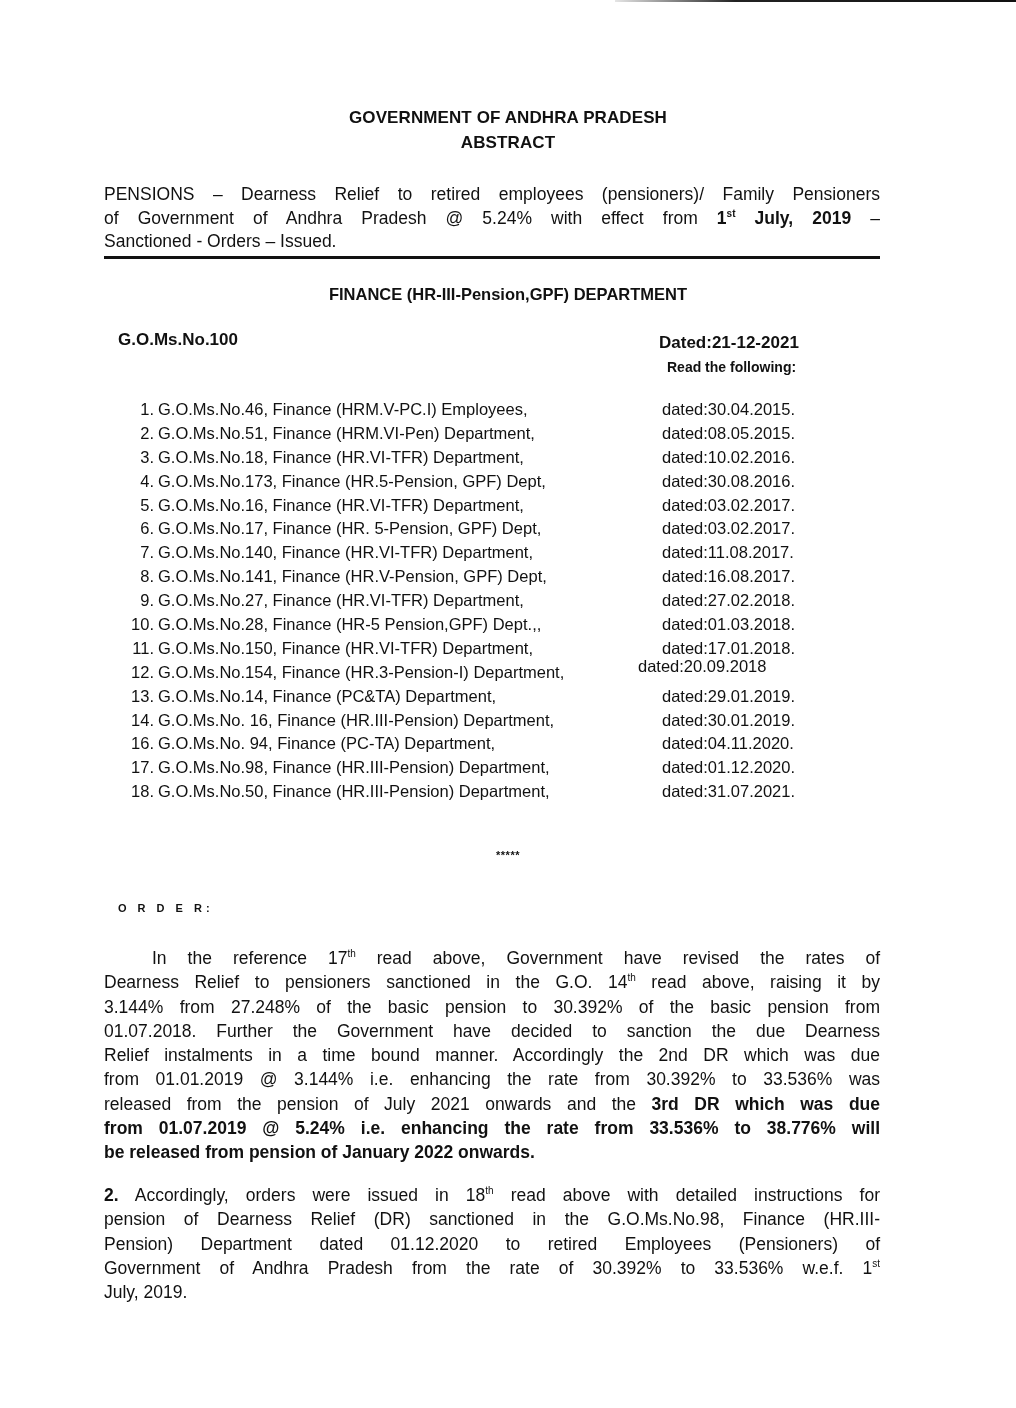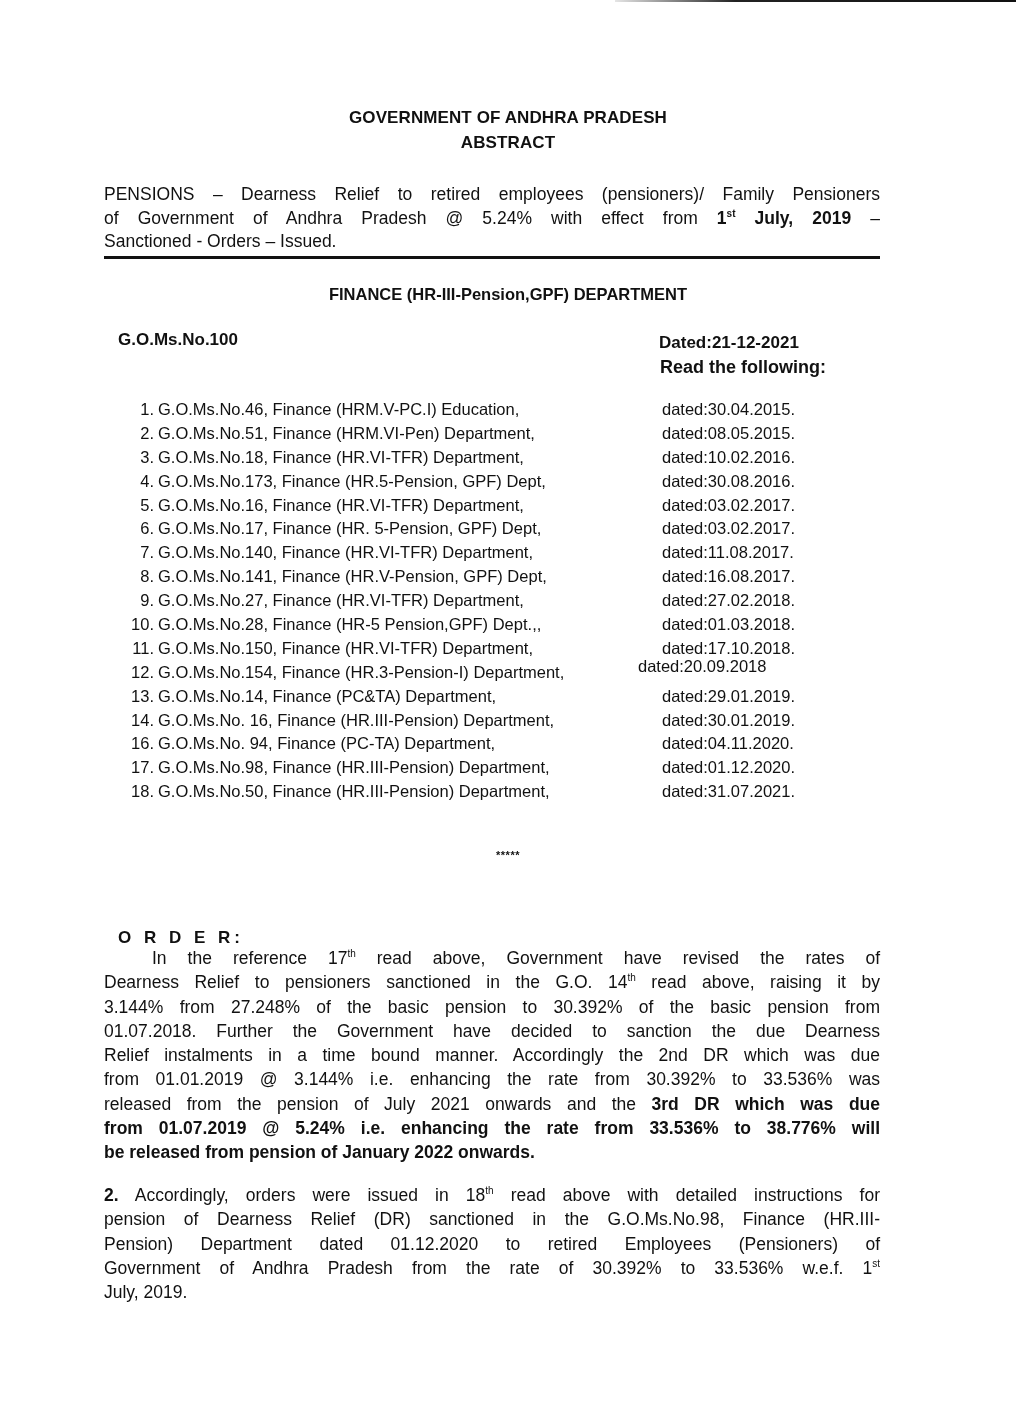--- a/index.html
+++ b/index.html
@@ -15,29 +15,29 @@
   .subject {
     position: absolute; left: 104px; top: 183px; width: 776px;
     font-size: 17.5px; line-height: 23.5px; text-align: justify;
   }
   .subject .line { display: block; text-align-last: justify; }
   .subject .line.last { text-align-last: left; }
   .rule { position: absolute; left: 104px; top: 256px; width: 776px; height: 3px; background: #111; }
   .dept { position: absolute; top: 285px; left: 0; width: 1016px; text-align: center; font-weight: bold; font-size: 16.5px; }
   .gono { position: absolute; left: 118px; top: 330px; font-weight: bold; font-size: 17px; }
   .dated { position: absolute; left: 659px; top: 330px; font-weight: bold; font-size: 17px; line-height: 25px; }
-  .dated .read { display: block; margin-left: 1px; font-size: 18px; }
+  .dated .read { display: block; margin-left: 8px; font-size: 14px; }
   .refs { position: absolute; left: 118px; top: 400px; width: 720px; font-size: 16.5px; }
   .ref { position: relative; height: 23.9px; white-space: nowrap; }
   .ref .num { display: inline-block; width: 36px; text-align: right; padding-right: 4px; }
   .ref .txt { }
   .ref .dt { position: absolute; left: 544px; top: 0; }
   .ref.wide .dt { left: 520px; top: -6px; }
   .stars { position: absolute; top: 849px; left: 0; width: 1016px; text-align: center; font-weight: bold; font-size: 11px; letter-spacing: 0.5px; }
-  .order-h { position: absolute; left: 118px; top: 928px; font-weight: bold; font-size: 17px; letter-spacing: 4px; text-align: right; }
+  .order-h { position: absolute; left: 118px; top: 902px; font-weight: bold; font-size: 11px; letter-spacing: 4px; text-align: right; }
   .para { position: absolute; left: 104px; width: 776px; font-size: 17.5px; line-height: 24.3px; }
   .para .l { display: block; text-align: justify; text-align-last: justify; white-space: nowrap; }
   .para .l.fin { text-align-last: left; }
   .p1 { top: 946px; }
   .p2 { top: 1183px; }
   .b { font-weight: bold; }
   sup { font-size: 10px; line-height: 0; vertical-align: 7px; }
 </style>
 </head>
 <body>
@@ -56,31 +56,31 @@
 
 <div class="dept">FINANCE (HR-III-Pension,GPF) DEPARTMENT</div>
 
 <div class="gono">G.O.Ms.No.100</div>
 <div class="dated">
   <span>Dated:21-12-2021</span>
   <span class="read">Read the following:</span>
 </div>
 
 <div class="refs" id="refs">
-    <div class="ref"><span class="num">1.</span><span class="txt">G.O.Ms.No.46, Finance (HRM.V-PC.I) Education,</span><span class="dt">dated:30.04.2015.</span></div>
+    <div class="ref"><span class="num">1.</span><span class="txt">G.O.Ms.No.46, Finance (HRM.V-PC.I) Employees,</span><span class="dt">dated:30.04.2015.</span></div>
     <div class="ref"><span class="num">2.</span><span class="txt">G.O.Ms.No.51, Finance (HRM.VI-Pen) Department,</span><span class="dt">dated:08.05.2015.</span></div>
     <div class="ref"><span class="num">3.</span><span class="txt">G.O.Ms.No.18, Finance (HR.VI-TFR) Department,</span><span class="dt">dated:10.02.2016.</span></div>
     <div class="ref"><span class="num">4.</span><span class="txt">G.O.Ms.No.173, Finance (HR.5-Pension, GPF) Dept,</span><span class="dt">dated:30.08.2016.</span></div>
     <div class="ref"><span class="num">5.</span><span class="txt">G.O.Ms.No.16, Finance (HR.VI-TFR) Department,</span><span class="dt">dated:03.02.2017.</span></div>
     <div class="ref"><span class="num">6.</span><span class="txt">G.O.Ms.No.17, Finance (HR. 5-Pension, GPF) Dept,</span><span class="dt">dated:03.02.2017.</span></div>
     <div class="ref"><span class="num">7.</span><span class="txt">G.O.Ms.No.140, Finance (HR.VI-TFR) Department,</span><span class="dt">dated:11.08.2017.</span></div>
     <div class="ref"><span class="num">8.</span><span class="txt">G.O.Ms.No.141, Finance (HR.V-Pension, GPF) Dept,</span><span class="dt">dated:16.08.2017.</span></div>
     <div class="ref"><span class="num">9.</span><span class="txt">G.O.Ms.No.27, Finance (HR.VI-TFR) Department,</span><span class="dt">dated:27.02.2018.</span></div>
     <div class="ref"><span class="num">10.</span><span class="txt">G.O.Ms.No.28, Finance (HR-5 Pension,GPF) Dept.,,</span><span class="dt">dated:01.03.2018.</span></div>
-    <div class="ref"><span class="num">11.</span><span class="txt">G.O.Ms.No.150, Finance (HR.VI-TFR) Department,</span><span class="dt">dated:17.10.2018.</span></div>
+    <div class="ref"><span class="num">11.</span><span class="txt">G.O.Ms.No.150, Finance (HR.VI-TFR) Department,</span><span class="dt">dated:17.01.2018.</span></div>
     <div class="ref wide"><span class="num">12.</span><span class="txt">G.O.Ms.No.154, Finance (HR.3-Pension-I) Department,</span><span class="dt">dated:20.09.2018</span></div>
     <div class="ref"><span class="num">13.</span><span class="txt">G.O.Ms.No.14, Finance (PC&amp;TA) Department,</span><span class="dt">dated:29.01.2019.</span></div>
     <div class="ref"><span class="num">14.</span><span class="txt">G.O.Ms.No. 16, Finance (HR.III-Pension) Department,</span><span class="dt">dated:30.01.2019.</span></div>
     <div class="ref"><span class="num">16.</span><span class="txt">G.O.Ms.No. 94, Finance (PC-TA) Department,</span><span class="dt">dated:04.11.2020.</span></div>
     <div class="ref"><span class="num">17.</span><span class="txt">G.O.Ms.No.98, Finance (HR.III-Pension) Department,</span><span class="dt">dated:01.12.2020.</span></div>
     <div class="ref"><span class="num">18.</span><span class="txt">G.O.Ms.No.50, Finance (HR.III-Pension) Department,</span><span class="dt">dated:31.07.2021.</span></div>
   </div>
 
 <div class="stars">*****</div>
 

